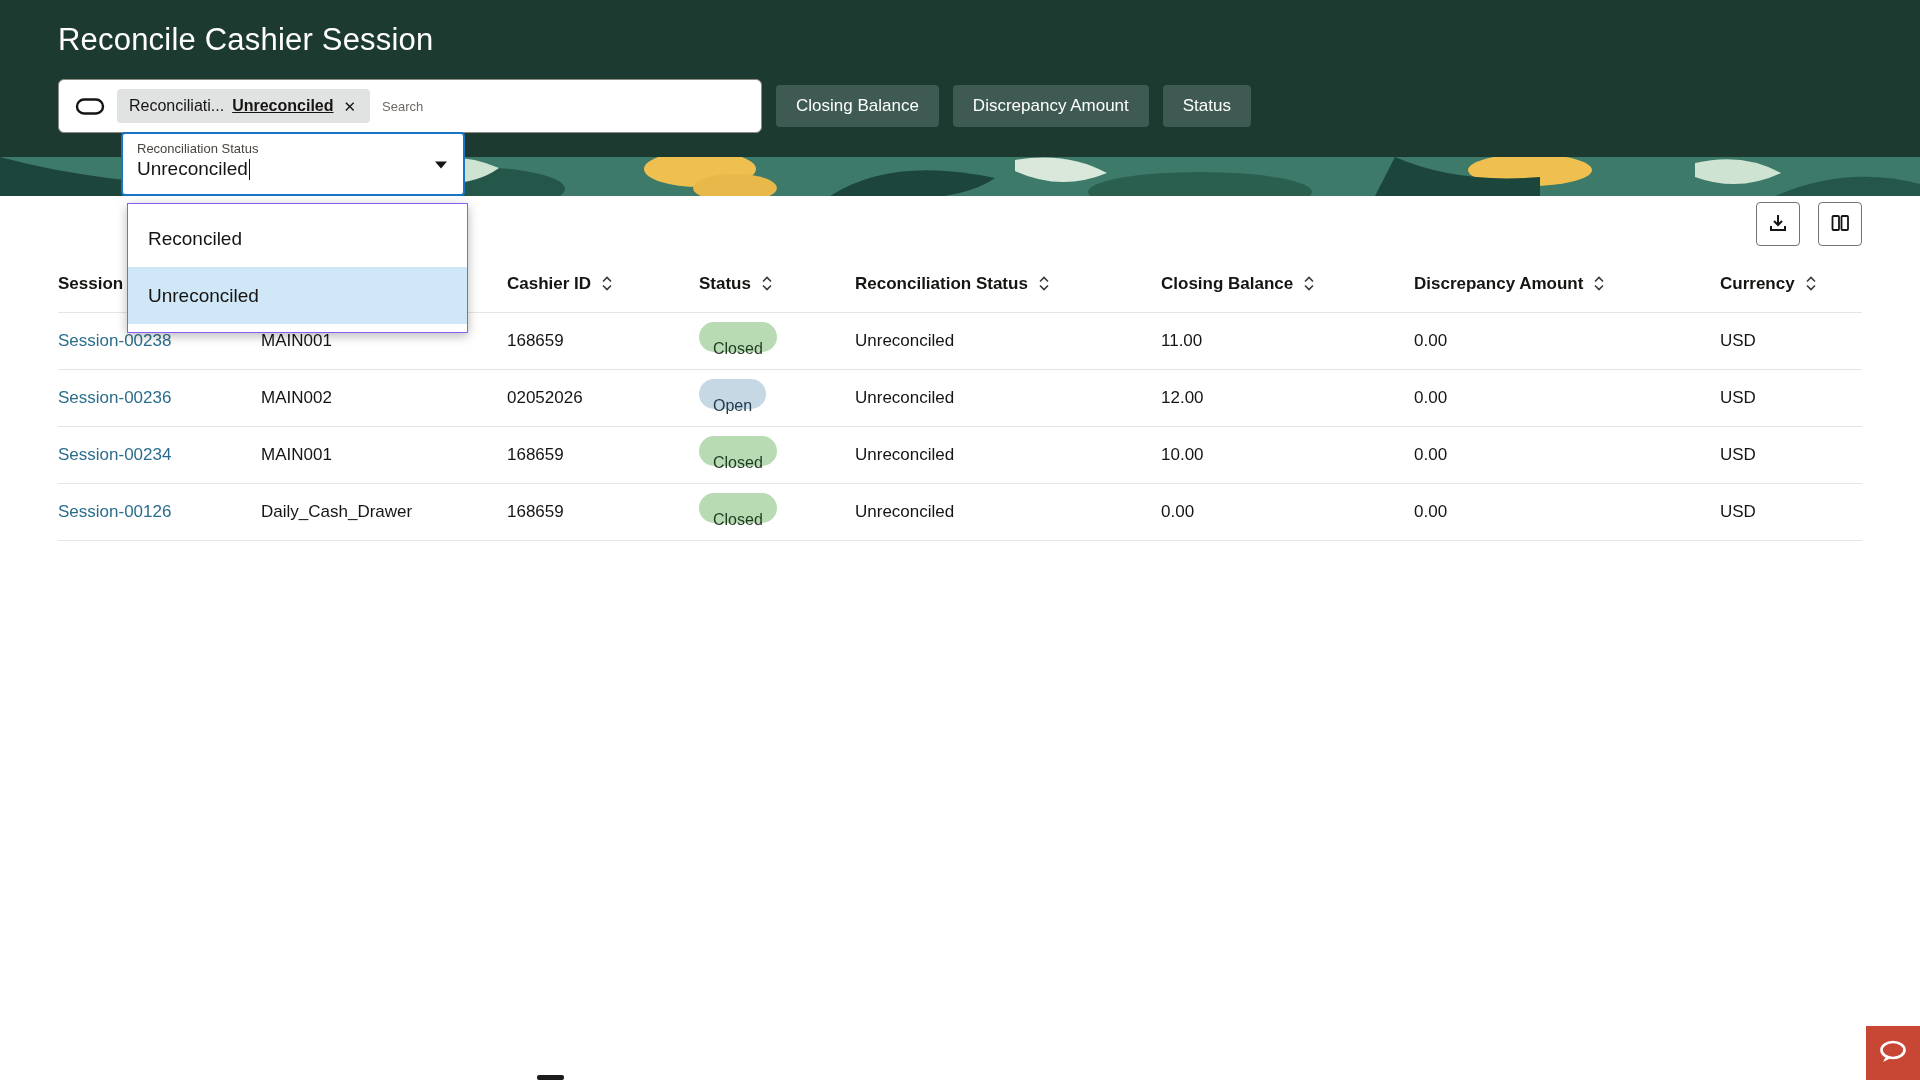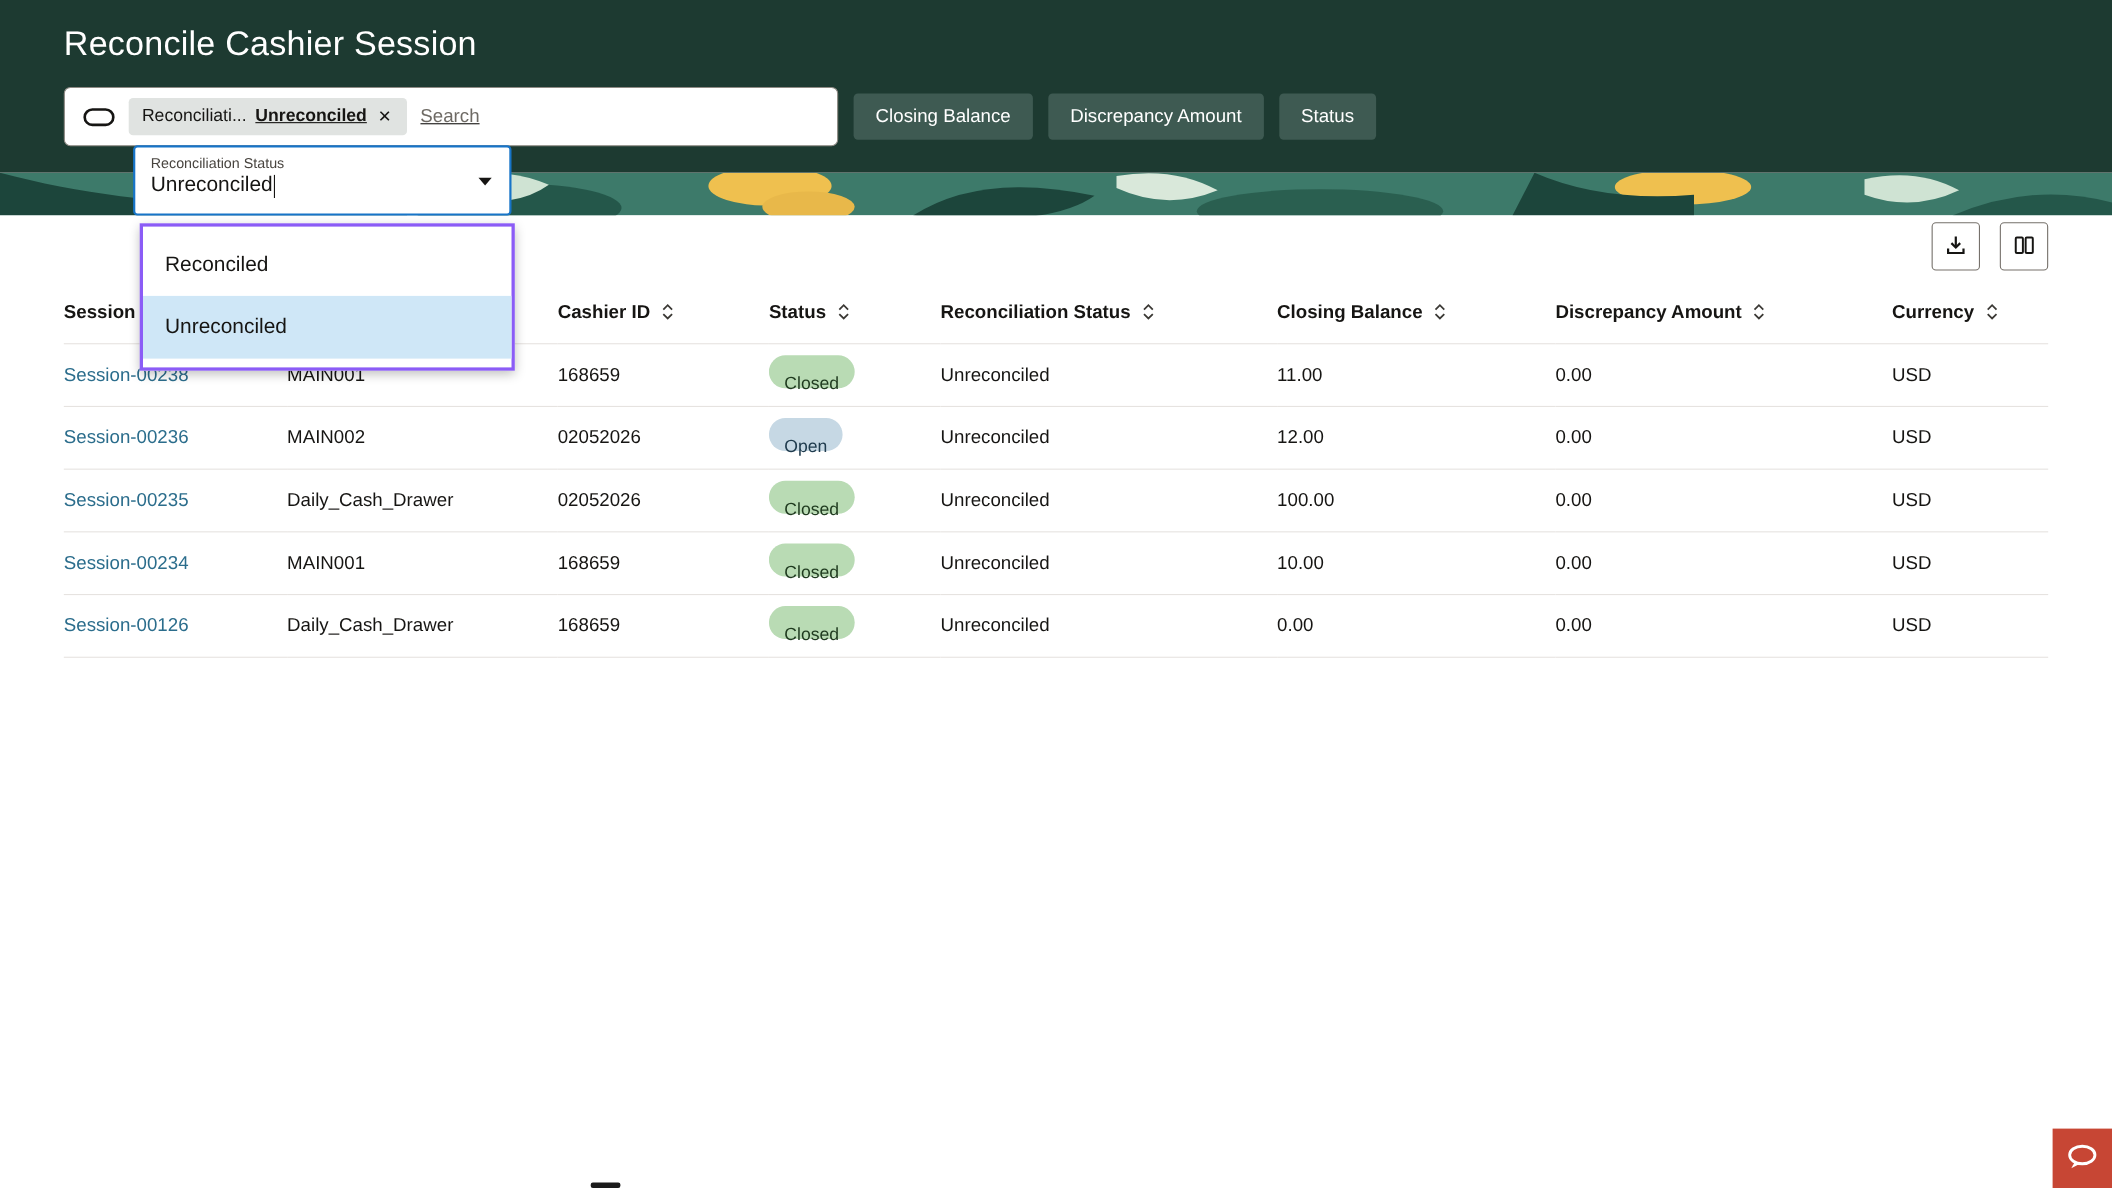--- a/index.html
+++ b/index.html
@@ -71,26 +71,25 @@
     color:var(--ink);
     white-space:nowrap;
     flex:0 0 auto;
     cursor:default;
   }
   .chip-value{font-weight:700;text-decoration:underline;}
   .chip-remove{font-size:15px;line-height:1;cursor:pointer;padding:2px;}
   .search-input{
     border:none;outline:none;
     flex:1 1 auto;
-    font-size:17px;
+    font-size:13px;
     font-family:"Liberation Sans", sans-serif;
     color:var(--ink);
     background:transparent;
     min-width:50px;
-    text-decoration:underline;
   }
   .search-input::placeholder{color:#6e6a64;}
   .filter-buttons{display:flex;align-items:center;gap:14px;}
   .filter-btn{
     background:var(--filter-btn-bg);
     color:#ffffff;
     border:none;
     border-radius:4px;
     height:42px;
     padding:0 20px;
@@ -184,21 +183,21 @@
     width:0;height:0;
     border-left:6px solid transparent;
     border-right:6px solid transparent;
     border-top:7px solid #161513;
   }
   .dd-panel{
     position:absolute;
     left:127px;top:203px;
     width:341px;
     background:#ffffff;
-    border:3px solid #8b5cf6;
+    border:1px solid #8b5cf6;
     box-shadow:0 3px 10px rgba(0,0,0,0.28);
     padding:6px 0 8px 0;
     z-index:40;
   }
   .option{
     height:57px;line-height:57px;
     padding-left:20px;
     font-size:19px;
     color:var(--ink);
     cursor:pointer;
@@ -380,30 +379,20 @@
           <td class="col7">0.00</td>
           <td class="col8">USD</td>
         </tr>
         <tr>
           <td class="col1"><a href="#" class="session-link">Session-00236</a></td>
           <td class="col2">MAIN002</td>
           <td class="col3">02052026</td>
           <td class="col4"><span class="pill pill-open">Open</span></td>
           <td class="col5">Unreconciled</td>
           <td class="col6">12.00</td>
-          <td class="col7">0.00</td>
-          <td class="col8">USD</td>
-        </tr>
-        <tr>
-          <td class="col1"><a href="#" class="session-link">Session-00235</a></td>
-          <td class="col2">Daily_Cash_Drawer</td>
-          <td class="col3">02052026</td>
-          <td class="col4"><span class="pill pill-closed">Closed</span></td>
-          <td class="col5">Unreconciled</td>
-          <td class="col6">100.00</td>
           <td class="col7">0.00</td>
           <td class="col8">USD</td>
         </tr>
         <tr>
           <td class="col1"><a href="#" class="session-link">Session-00234</a></td>
           <td class="col2">MAIN001</td>
           <td class="col3">168659</td>
           <td class="col4"><span class="pill pill-closed">Closed</span></td>
           <td class="col5">Unreconciled</td>
           <td class="col6">10.00</td>

